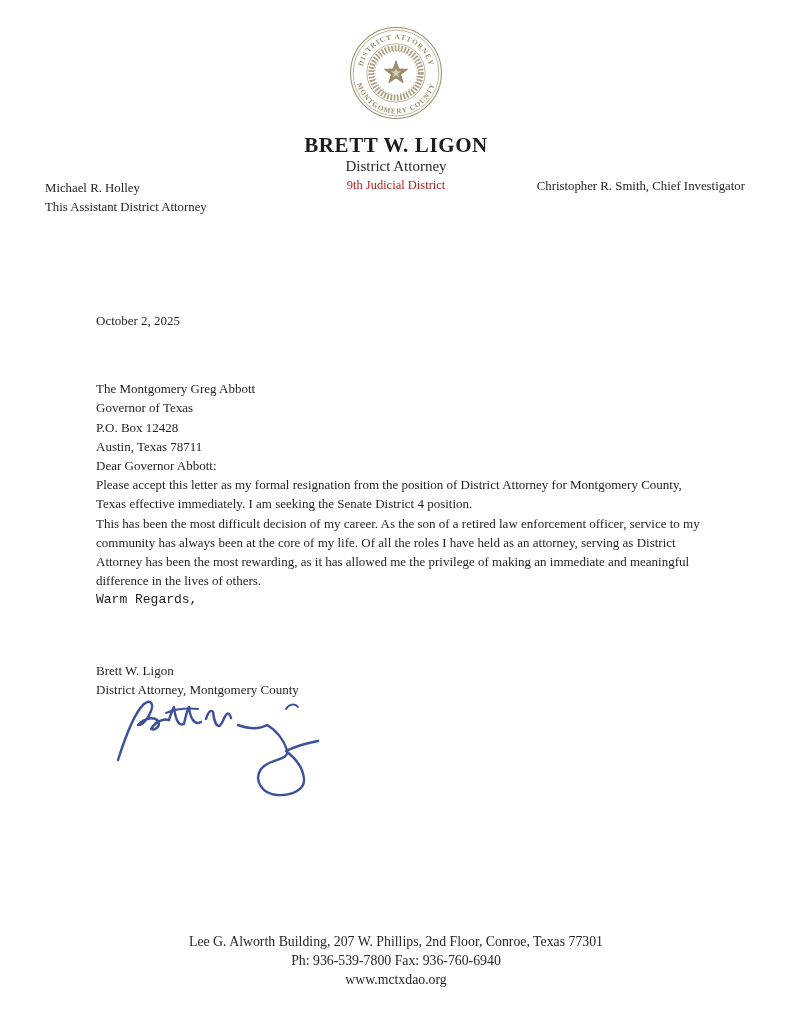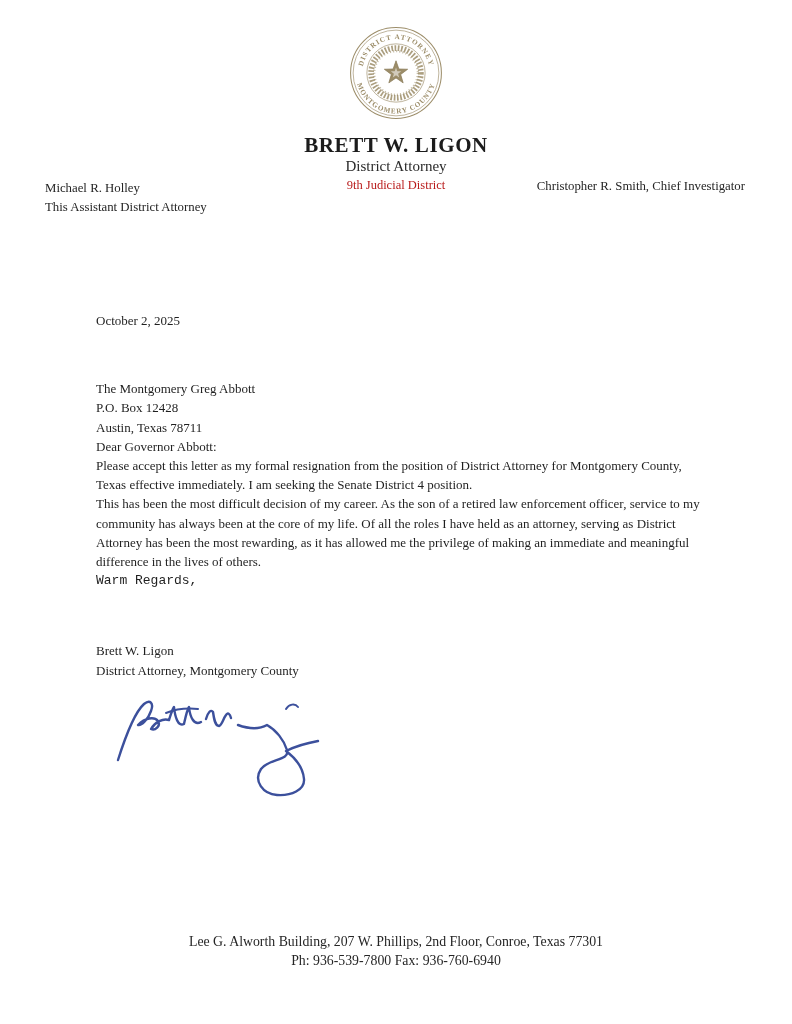--- a/index.html
+++ b/index.html
@@ -98,20 +98,21 @@
   </div>
   <div class="staff staff-right">
     <div>Christopher R. Smith, Chief Investigator</div>
   </div>
 
   <div class="letter-body">
     <p class="date">October 2, 2025</p>
 
     <div class="recipient">
       <p>The Montgomery Greg Abbott</p>
+      <p>Governor of Texas</p>
       <p>P.O. Box 12428</p>
       <p>Austin, Texas 78711</p>
     </div>
 
     <p class="salutation">Dear Governor Abbott:</p>
 
     <p class="para-1">Please accept this letter as my formal resignation from the position of District Attorney for Montgomery County, Texas effective immediately.  I am seeking the Senate District 4 position.</p>
     <p class="para-2">This has been the most difficult decision of my career. As the son of a retired law enforcement officer, service to my community has always been at the core of my life. Of all the roles I have held as an attorney, serving as District Attorney has been the most rewarding, as it has allowed me the privilege of making an immediate and meaningful difference in the lives of others.</p>
 
     <p class="closing">Warm Regards,</p>
@@ -133,15 +134,16 @@
 
       <path d="M 188,12 C 191,7 197,6 200,10" stroke-width="2"></path>
 
       <path d="M 140,28 C 151,32 162,32 169,28 C 178,33 186,43 189,53 C 192,64 171,61 163,72 C 155,84 165,97 179,98 C 193,99 207,93 206,82 C 205,70 196,60 188,54 C 196,50 209,46 220,44"></path>
     </g>
   </svg>
 
   <div class="footer">
     <div>Lee G. Alworth Building, 207 W. Phillips, 2nd Floor, Conroe, Texas 77301</div>
     <div>Ph: 936-539-7800  Fax: 936-760-6940</div>
+    <div>www.mctxdao.org</div>
   </div>
 
 </div>
 
 </body></html>

